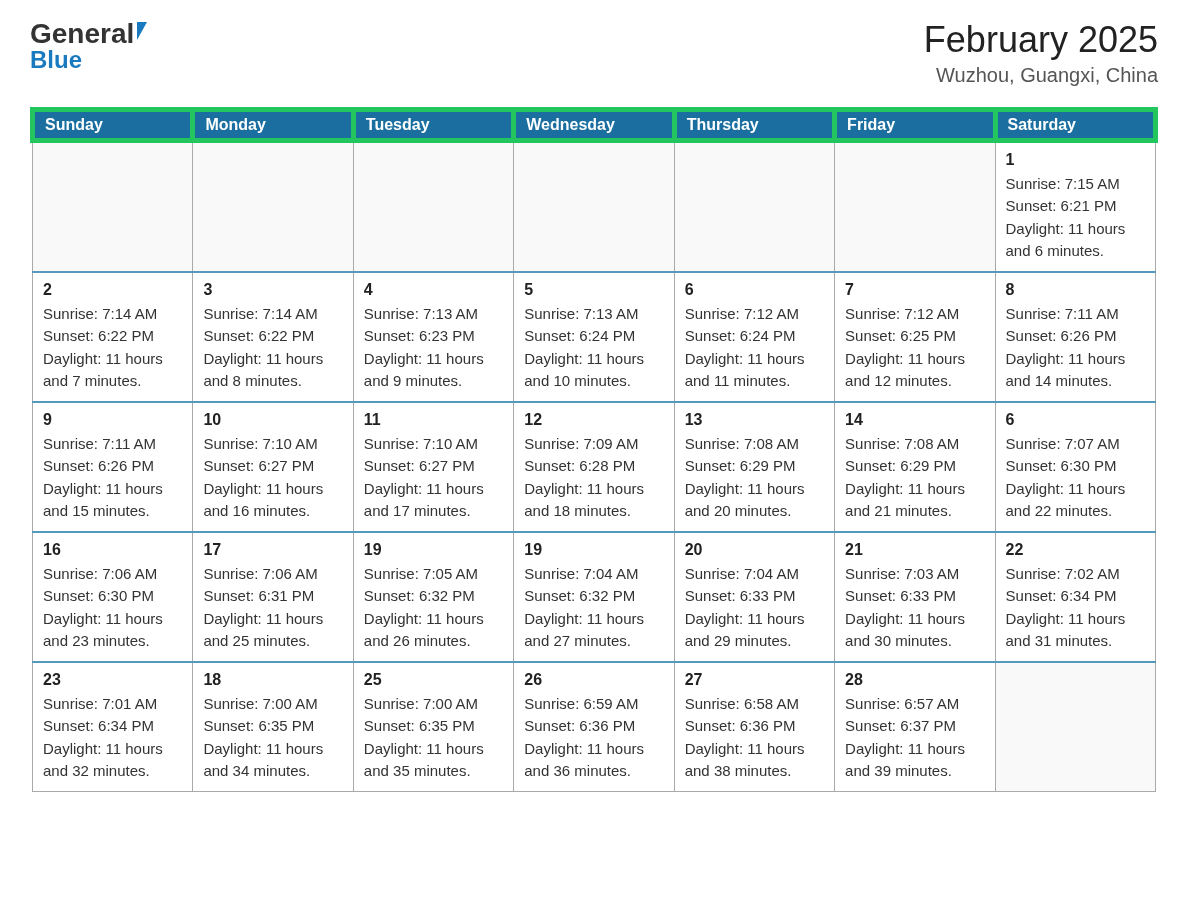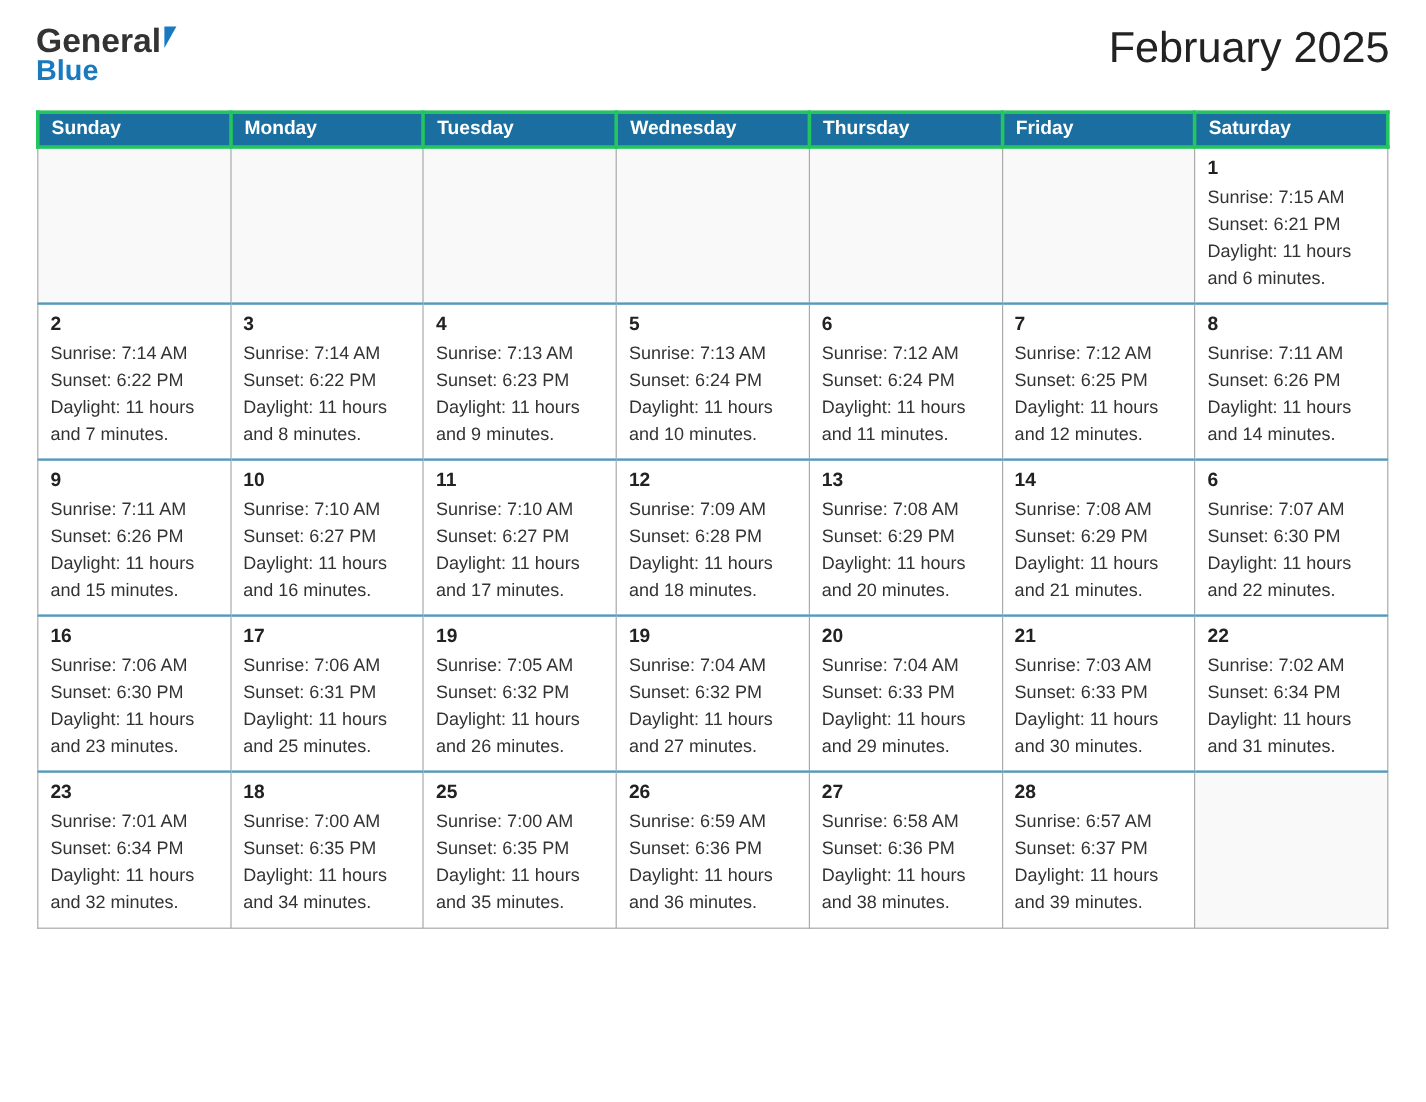--- a/index.html
+++ b/index.html
@@ -65,21 +65,21 @@
       border-collapse: collapse;
       border: 1px solid #888;
     }
     .calendar th {
       background-color: #1a6fa0;
       color: #fff;
       padding: 4px 10px;
       font-size: 16px;
       font-weight: bold;
       text-align: left;
-      border: 3px solid #22c55e;
+      border: 5px solid #22c55e;
     }
     .calendar td {
       vertical-align: top;
       padding: 8px 10px;
       border: 1px solid #aaa;
       font-size: 13px;
       color: #333;
       width: 14.28%;
       min-height: 110px;
       height: 130px;
@@ -109,20 +109,21 @@
 <div class="header">
   <div class="logo">
     <div style="display:flex; align-items:center;">
       <span class="logo-general">General</span>
       <span class="logo-triangle"></span>
     </div>
     <span class="logo-blue">Blue</span>
   </div>
   <div class="title-area">
     <div class="month-title">February 2025</div>
+    <div class="location">Wuzhou, Guangxi, China</div>
   </div>
 </div>
 
 <table class="calendar">
   <thead>
     <tr>
     <th>Sunday</th>
         <th>Monday</th>
         <th>Tuesday</th>
         <th>Wednesday</th>

